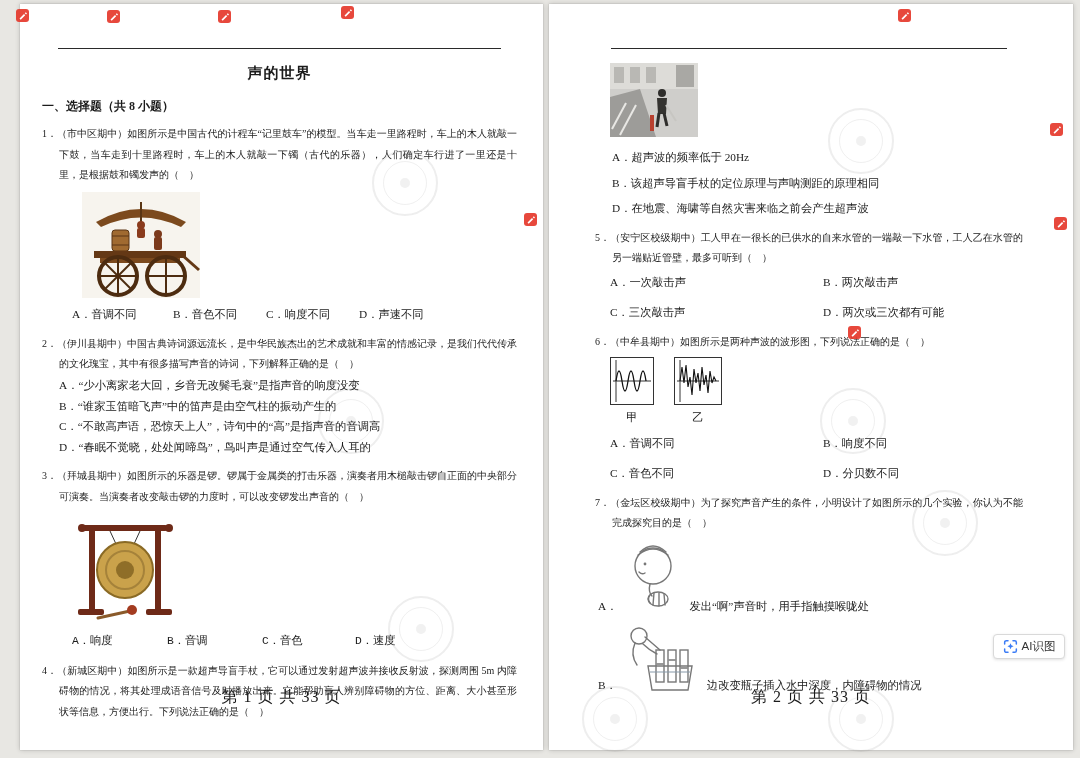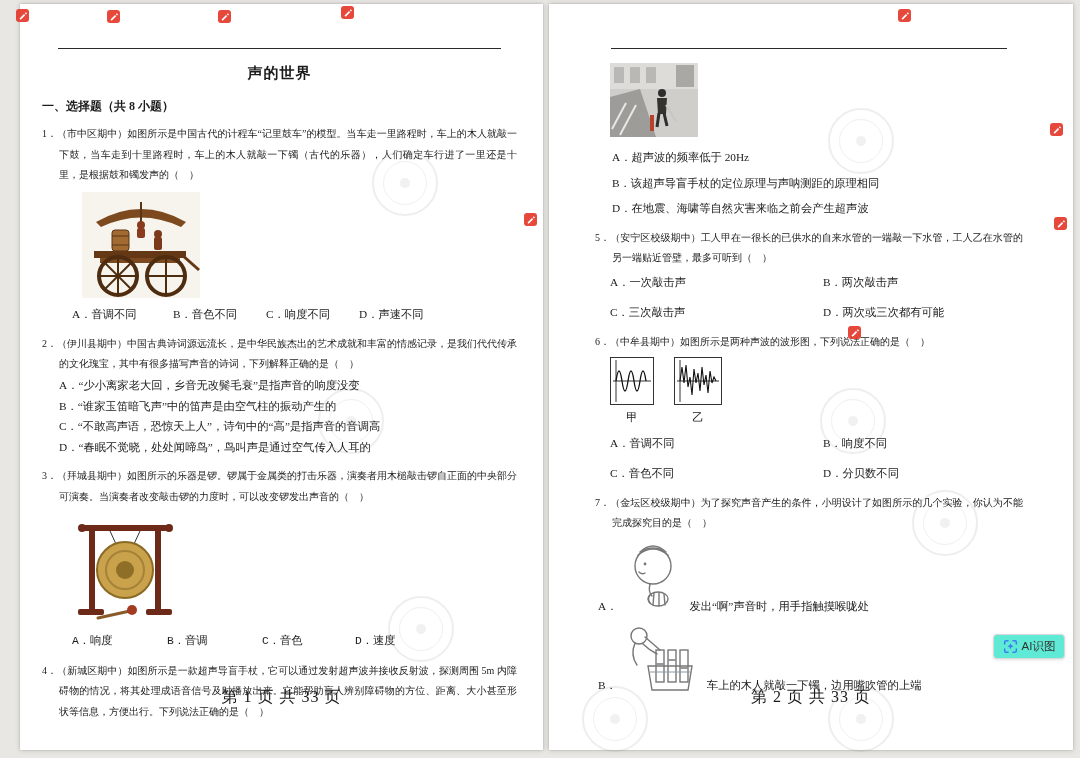--- a/index.html
+++ b/index.html
@@ -53,21 +53,21 @@
   .exp-row .exp-label   { margin-bottom:3px; }
 
   .page-footer {
     position:absolute; bottom:42px; left:0; right:0;
     text-align:center; font-size:16px; letter-spacing:1px;
   }
 
   .ai-btn {
     position:absolute; left:993px; top:634px; width:72px; height:25px;
     display:flex; align-items:center; justify-content:center; gap:4px;
-    background:#5eead4; border:1px solid #d9d9d9; border-radius:4px;
+    background:#ffffff; border:1px solid #d9d9d9; border-radius:4px;
     box-shadow:0 1px 3px rgba(0,0,0,.12); cursor:pointer;
     font-family:"Liberation Sans","DejaVu Sans",sans-serif; font-size:11.5px; color:#333;
   }
   .ai-btn .ico { display:flex; }
 
   .stamp { position:absolute; width:13px; height:13px; display:block; opacity:.92; }
 
   .wm { position:absolute; width:66px; height:66px; border-radius:50%;
         border:2px solid rgba(110,110,110,.22); opacity:.55; pointer-events:none; }
   .wm .wm-inner { position:absolute; left:9px; top:9px; width:44px; height:44px;
@@ -279,21 +279,21 @@
             <rect x="30" y="26" width="8" height="32"></rect>
             <rect x="42" y="26" width="8" height="32"></rect>
             <rect x="54" y="26" width="8" height="32"></rect>
             <line x1="31" y1="40" x2="37" y2="40"></line>
             <line x1="43" y1="36" x2="49" y2="36"></line>
             <line x1="55" y1="44" x2="61" y2="44"></line>
           </g>
           <line x1="24" y1="48" x2="64" y2="48" stroke="#8899aa" stroke-width="1.2"></line>
         </svg>
       </span>
-      <span class="exp-caption">车上的木人就敲一下镯，边用嘴吹管的上端</span>
+      <span class="exp-caption">边改变瓶子插入水中深度，内障碍物的情况</span>
     </div>
 
     <div class="page-footer">第 2 页 共 33 页</div>
   </div>
 
   <span class="stamp" style="left:16px;top:8px;"><svg viewBox="0 0 13 13" width="13" height="13">
         <rect width="13" height="13" rx="3" fill="#e5392c"></rect>
         <path d="M3.5 9.5 L8 5 l1.2 1.2 L4.7 10.7 Z M8.8 4.2 l1-1 1.2 1.2 -1 1 Z" fill="#fff"></path>
       </svg></span>
   <span class="stamp" style="left:107px;top:9px;"><svg viewBox="0 0 13 13" width="13" height="13">

